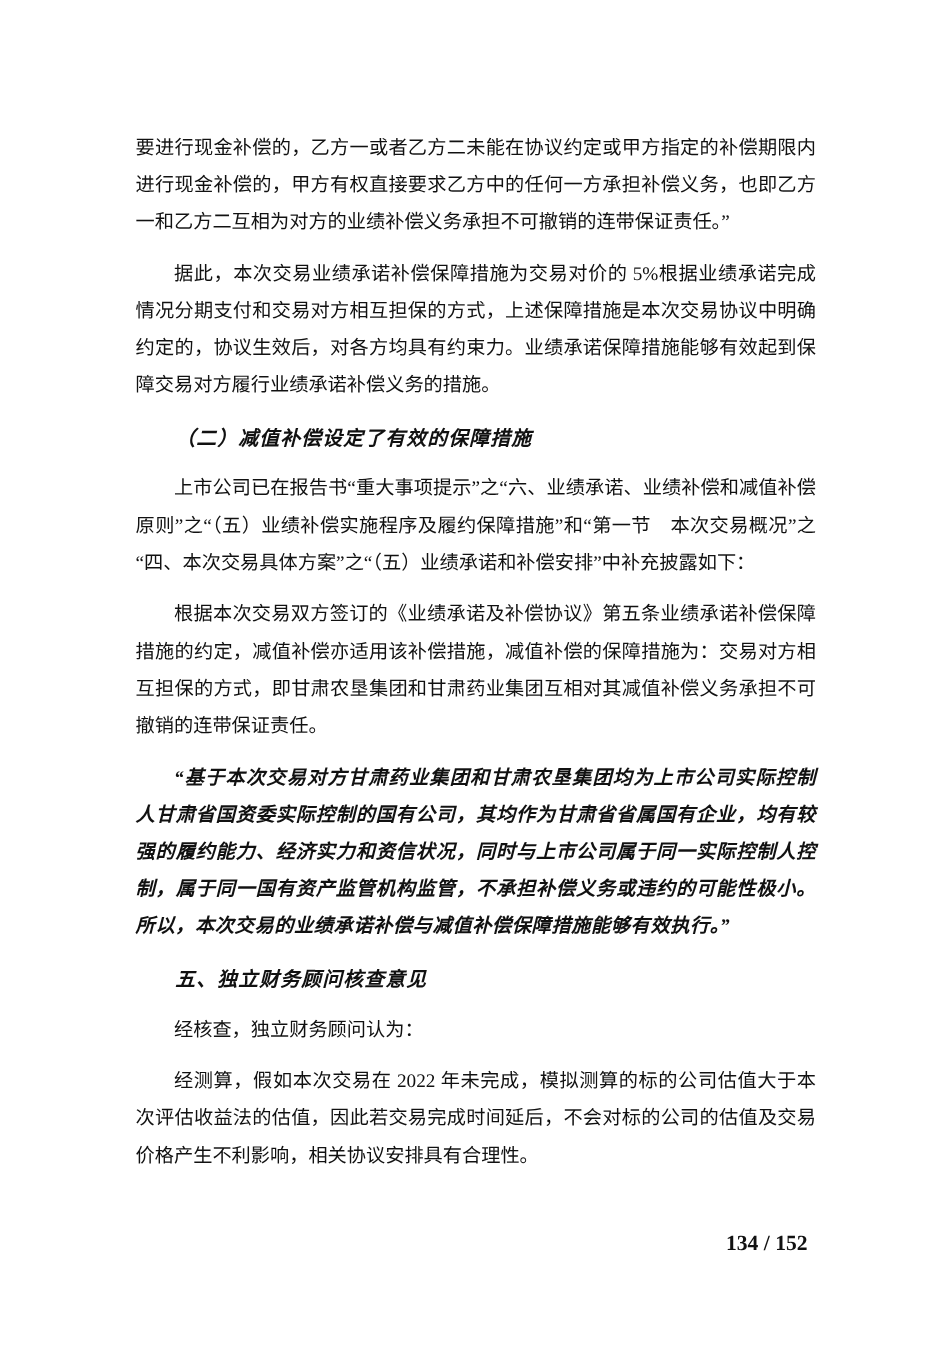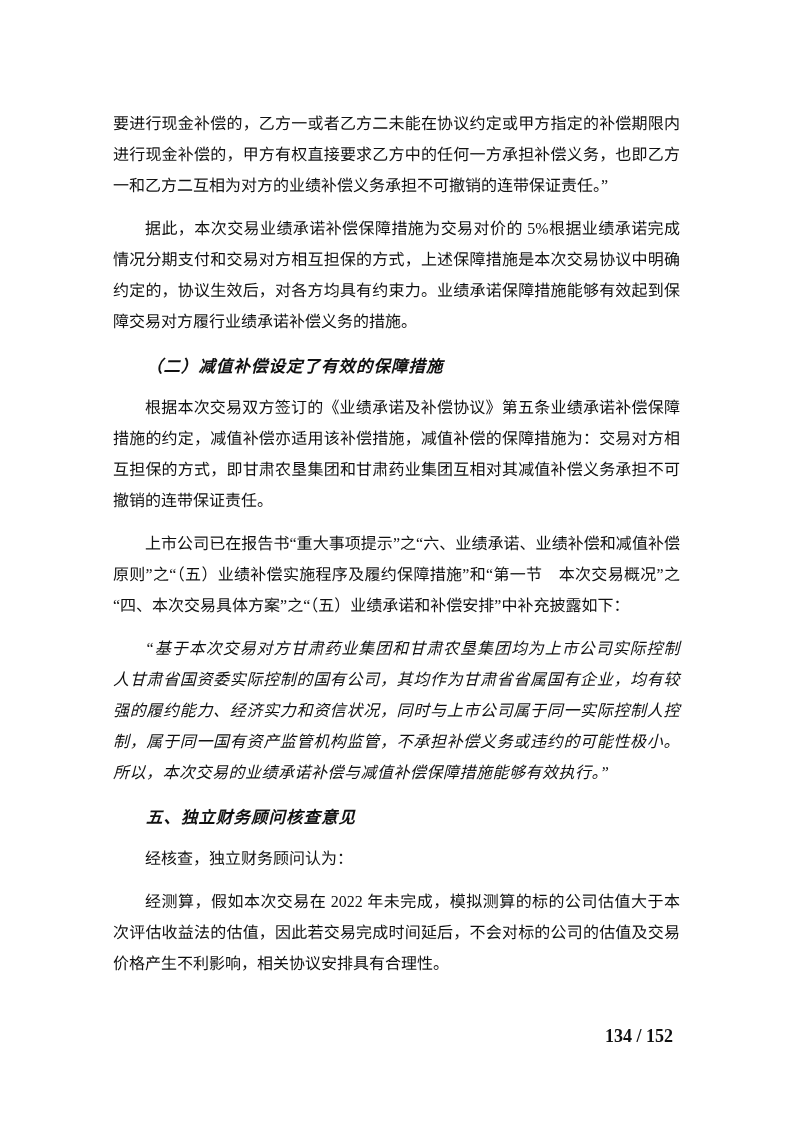--- a/index.html
+++ b/index.html
@@ -40,21 +40,21 @@
     font-size: 16.5px;
     line-height: 31px;
     font-weight: bold;
     text-indent: 2em;
     margin: 14px 0 10px 0;
     font-family: "Liberation Sans", "DejaVu Sans", sans-serif;
     letter-spacing: 1px;
     font-style: italic;
   }
   .quote-bold {
-    font-weight: normal;
+    font-weight: bold;
     font-style: italic;
     letter-spacing: 0.5px;
   }
   .footer {
     position: absolute;
     top: 1026px;
     right: 120px;
     font-size: 18px;
     font-weight: bold;
     font-family: "Liberation Serif", "DejaVu Serif", serif;
@@ -66,23 +66,23 @@
 
 <div class="page">
   <div class="content">
 
     <p class="para no-indent">要进行现金补偿的，乙方一或者乙方二未能在协议约定或甲方指定的补偿期限内进行现金补偿的，甲方有权直接要求乙方中的任何一方承担补偿义务，也即乙方一和乙方二互相为对方的业绩补偿义务承担不可撤销的连带保证责任。”</p>
 
     <p class="para">据此，本次交易业绩承诺补偿保障措施为交易对价的 5%根据业绩承诺完成情况分期支付和交易对方相互担保的方式，上述保障措施是本次交易协议中明确约定的，协议生效后，对各方均具有约束力。业绩承诺保障措施能够有效起到保障交易对方履行业绩承诺补偿义务的措施。</p>
 
     <h3 class="heading">（二）减值补偿设定了有效的保障措施</h3>
 
+    <p class="para">上市公司已在报告书“重大事项提示”之“六、业绩承诺、业绩补偿和减值补偿原则”之“（五）业绩补偿实施程序及履约保障措施”和“第一节　本次交易概况”之“四、本次交易具体方案”之“（五）业绩承诺和补偿安排”中补充披露如下：</p>
+
     <p class="para">根据本次交易双方签订的《业绩承诺及补偿协议》第五条业绩承诺补偿保障措施的约定，减值补偿亦适用该补偿措施，减值补偿的保障措施为：交易对方相互担保的方式，即甘肃农垦集团和甘肃药业集团互相对其减值补偿义务承担不可撤销的连带保证责任。</p>
-
-    <p class="para">上市公司已在报告书“重大事项提示”之“六、业绩承诺、业绩补偿和减值补偿原则”之“（五）业绩补偿实施程序及履约保障措施”和“第一节　本次交易概况”之“四、本次交易具体方案”之“（五）业绩承诺和补偿安排”中补充披露如下：</p>
 
     <p class="para quote-bold">“基于本次交易对方甘肃药业集团和甘肃农垦集团均为上市公司实际控制人甘肃省国资委实际控制的国有公司，其均作为甘肃省省属国有企业，均有较强的履约能力、经济实力和资信状况，同时与上市公司属于同一实际控制人控制，属于同一国有资产监管机构监管，不承担补偿义务或违约的可能性极小。所以，本次交易的业绩承诺补偿与减值补偿保障措施能够有效执行。”</p>
 
     <h3 class="heading">五、独立财务顾问核查意见</h3>
 
     <p class="para">经核查，独立财务顾问认为：</p>
 
     <p class="para">经测算，假如本次交易在 2022 年未完成，模拟测算的标的公司估值大于本次评估收益法的估值，因此若交易完成时间延后，不会对标的公司的估值及交易价格产生不利影响，相关协议安排具有合理性。</p>
 
 

